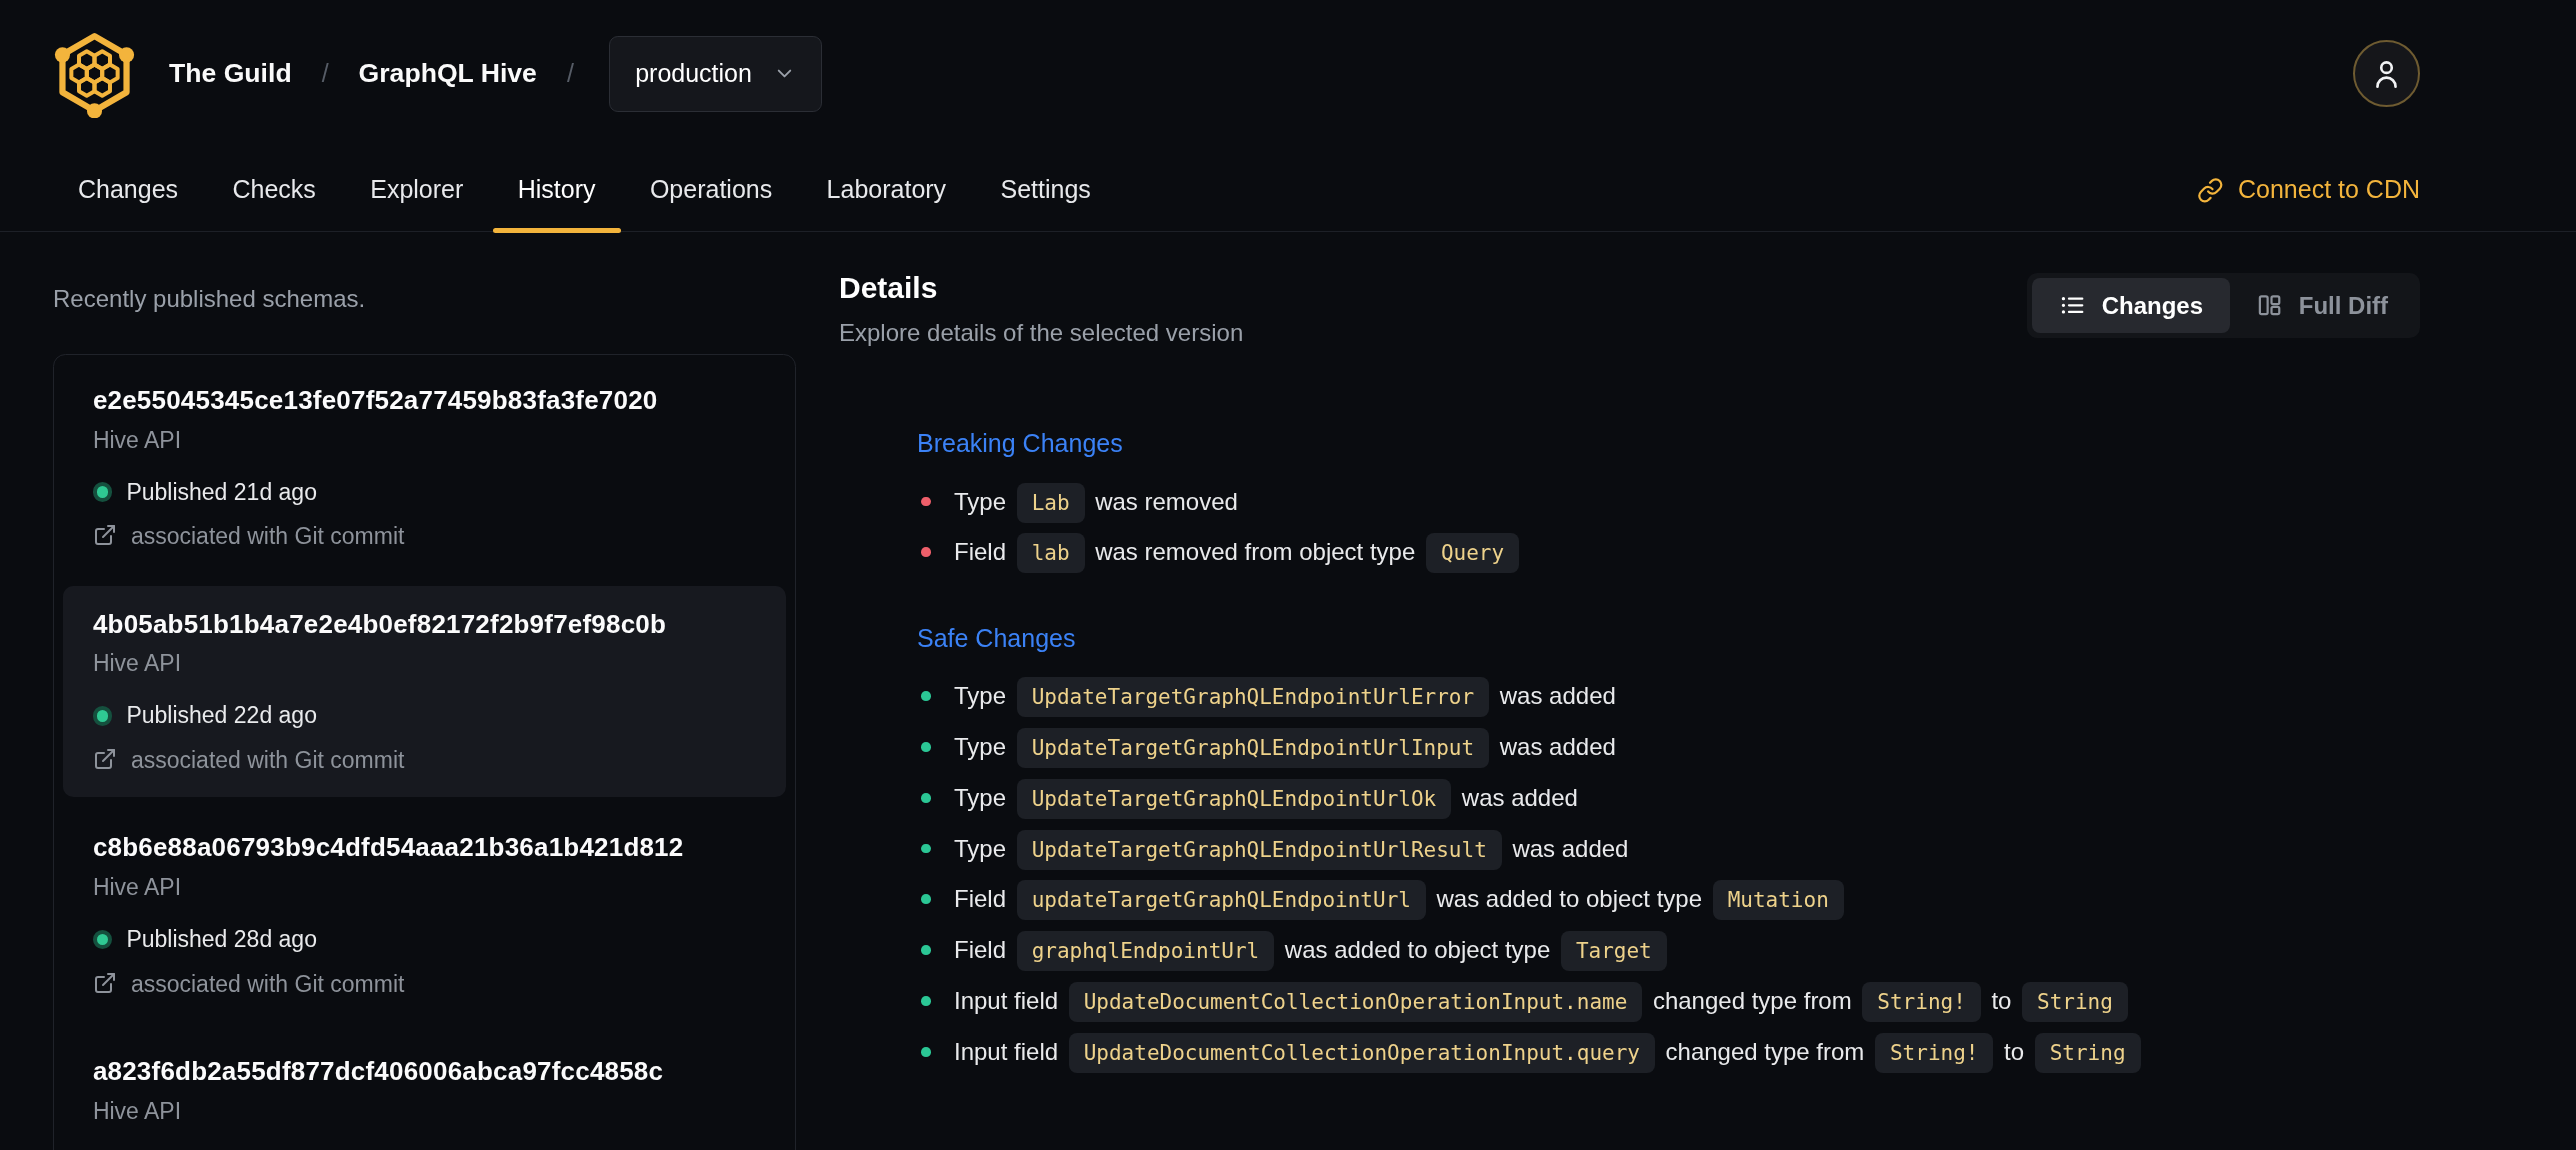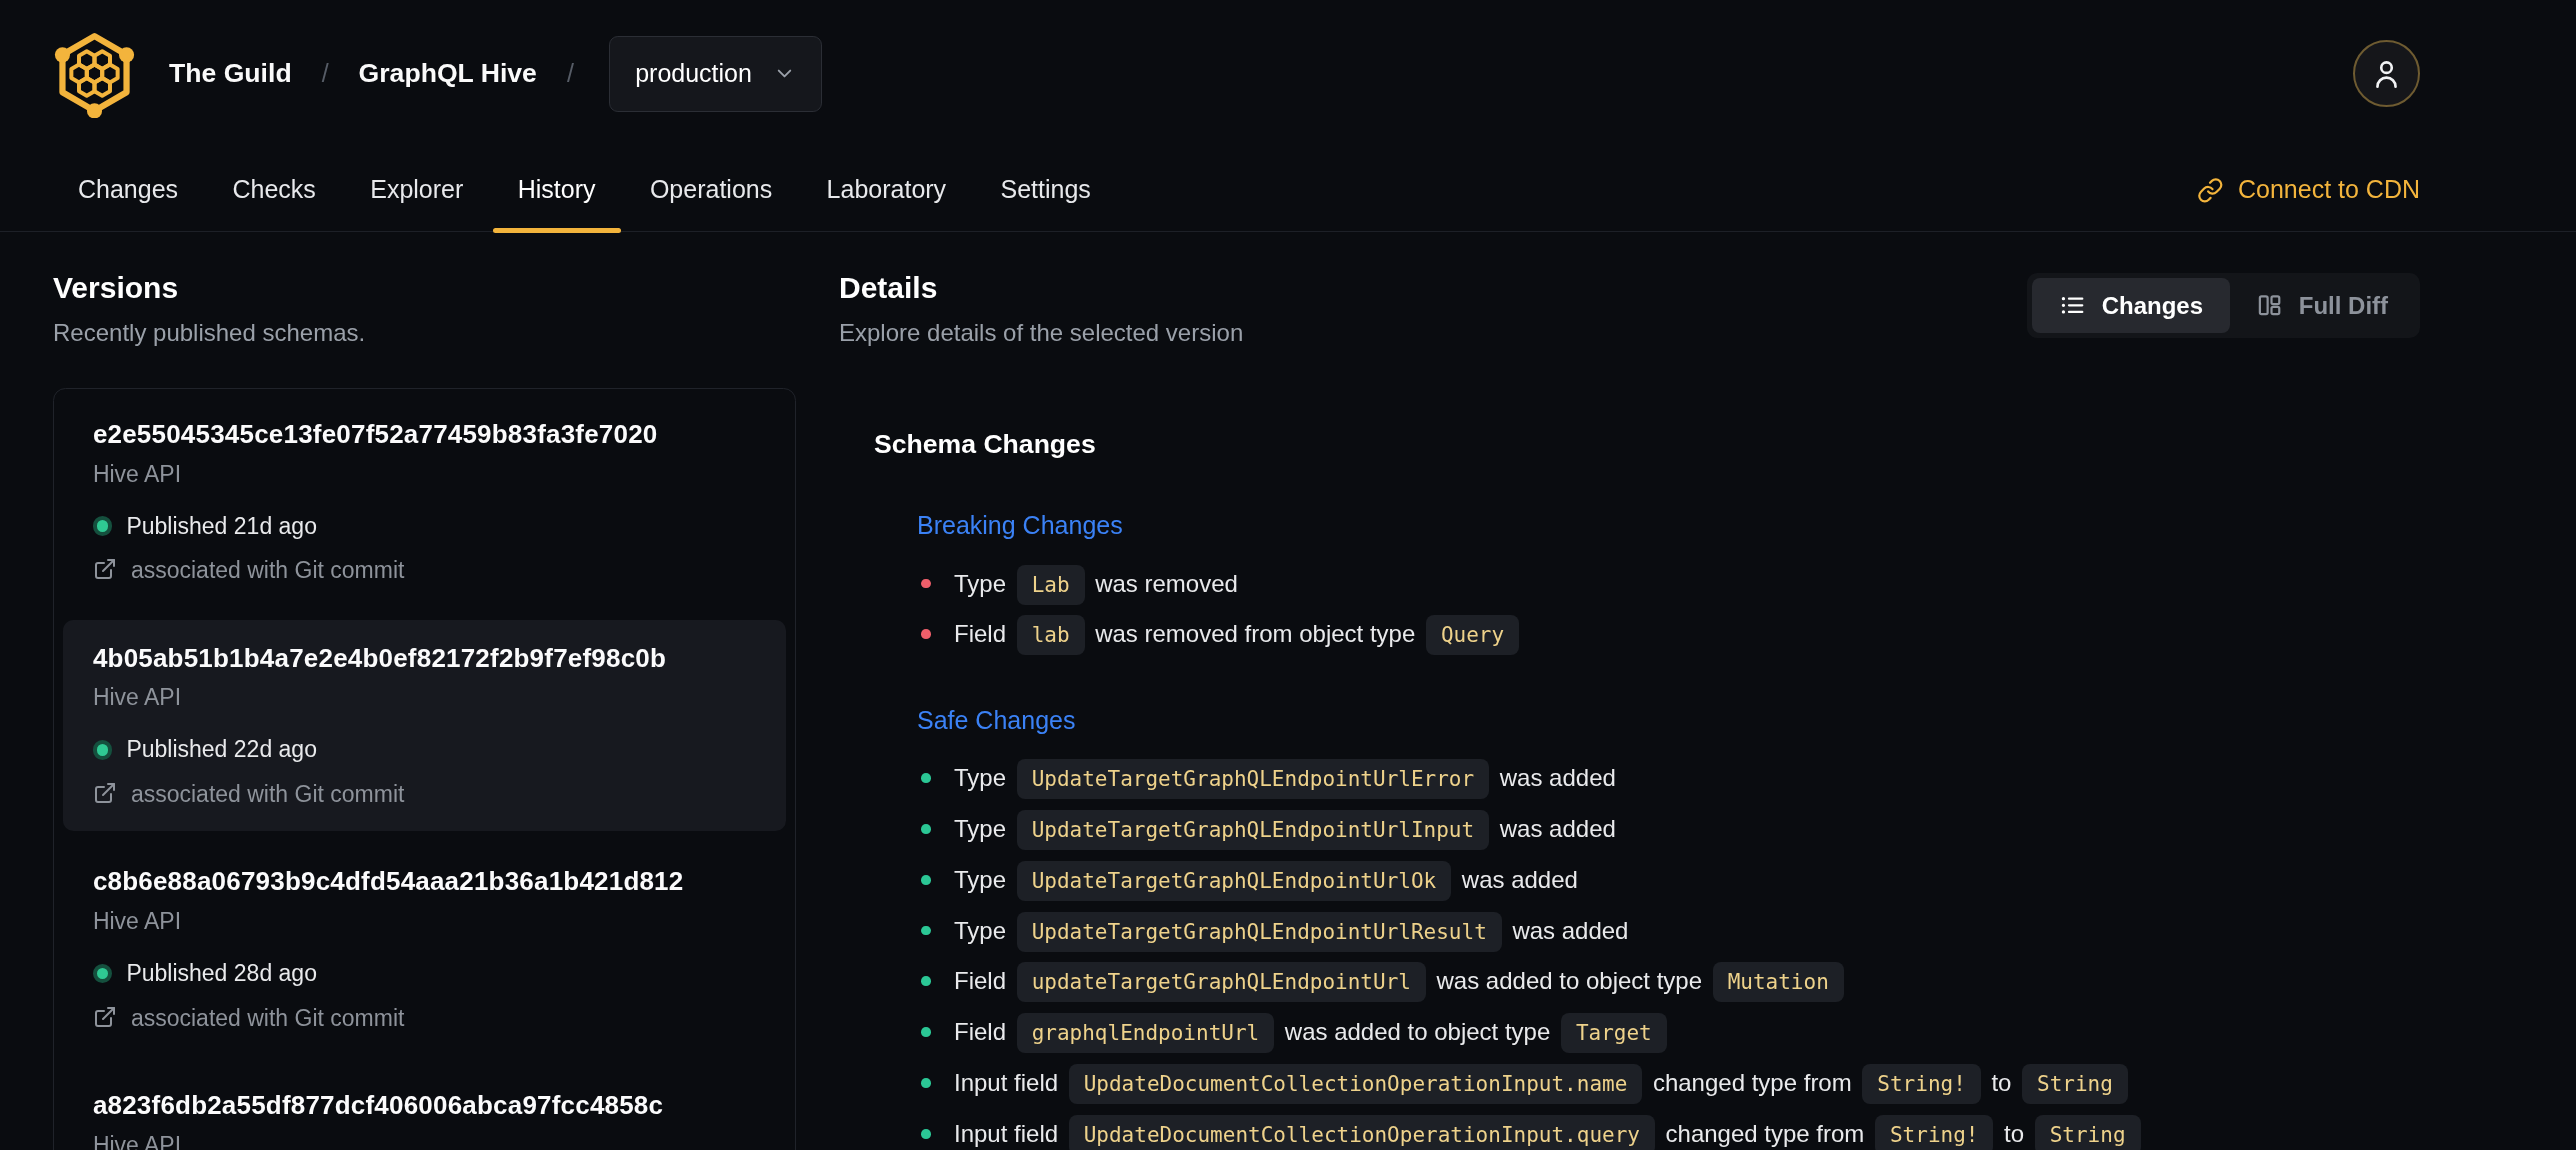--- a/index.html
+++ b/index.html
@@ -149,21 +149,20 @@
             <path d="M14 11a5 5 0 0 0-7.54-.54l-3 3a5 5 0 0 0 7.07 7.07l1.71-1.71"></path>
           </svg>
       </span>
       <span>Connect to CDN</span>
     </a>
   </div>
 </header>
 
 <main>
   <section class="versions-col">
-    <h2 class="panel-title">Versions</h2>
     <p class="panel-sub">Recently published schemas.</p>
     <div class="versions-list">
   <div class="version-card">
     <div class="v-hash">e2e55045345ce13fe07f52a77459b83fa3fe7020</div>
     <div class="v-service">Hive API</div>
     <div class="v-status">
       <span class="status-dot"></span>
       <span>Published 21d ago</span>
     </div>
     <a class="v-git" href="#">
@@ -249,21 +248,20 @@
                 <rect x="14" y="4" width="7" height="7" rx="1.5"></rect>
                 <rect x="14" y="13.5" width="7" height="6.5" rx="1.5"></rect>
               </svg>
           </span>
           <span>Full Diff</span>
         </button>
       </div>
     </div>
 
     <div class="schema-changes">
-      <h3 class="sc-title">Schema Changes</h3>
       <h4 class="group-title">Breaking Changes</h4>
       <ul class="change-list breaking">
   <li class="change-item">
     <span class="change-content"><span class="seg">Type</span><code class="chip">Lab</code><span class="seg">was removed</span></span>
   </li>
 
   <li class="change-item">
     <span class="change-content"><span class="seg">Field</span><code class="chip">lab</code><span class="seg">was removed from object type</span><code class="chip">Query</code></span>
   </li>
 </ul>

